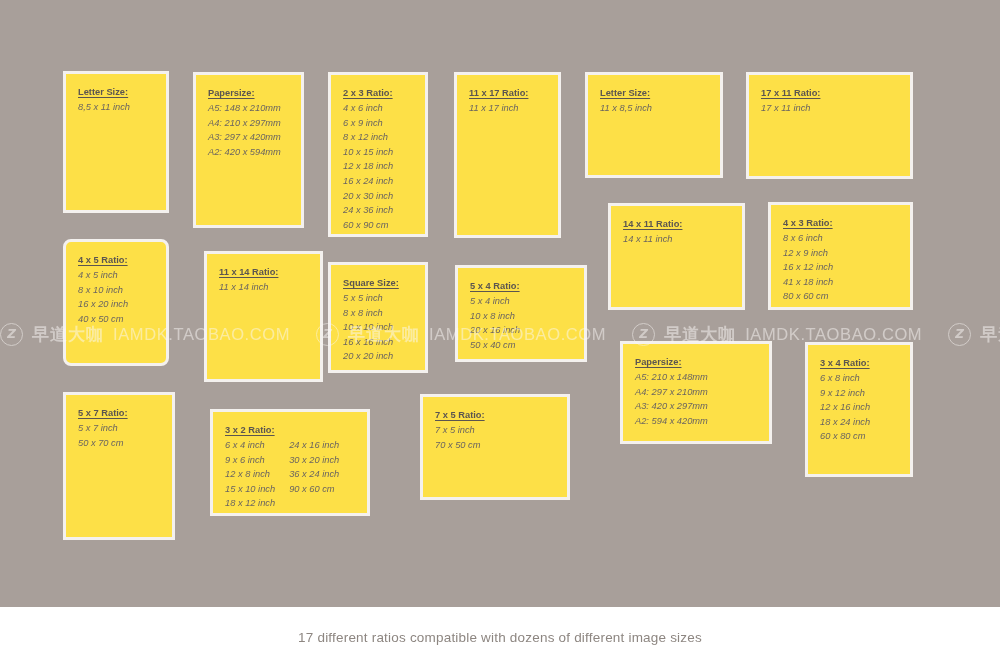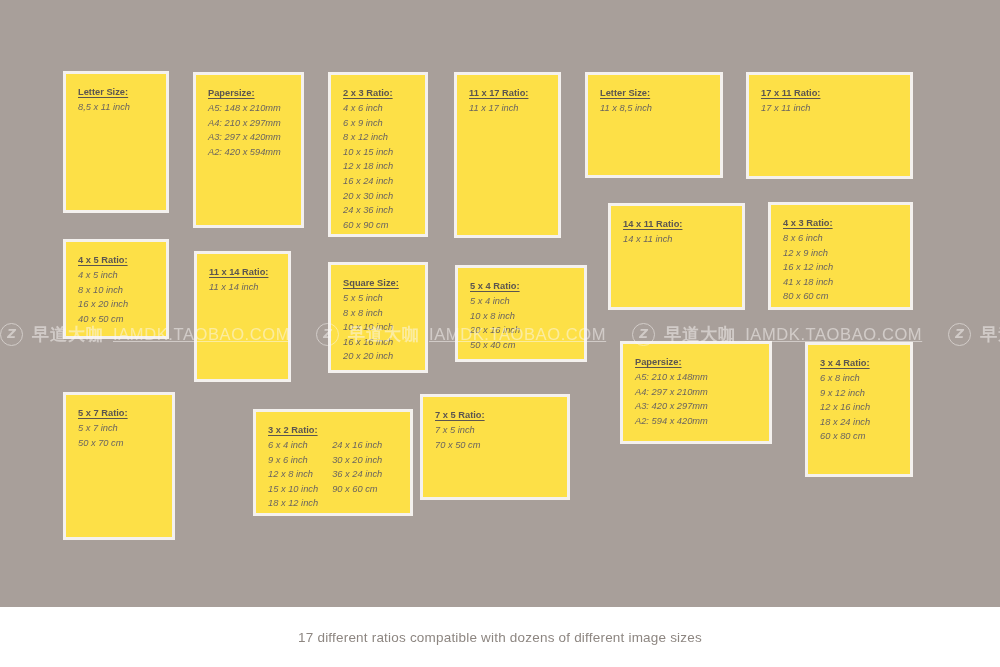--- a/index.html
+++ b/index.html
@@ -123,21 +123,20 @@
     color: #fbf8f6;
     font-weight: bold;
     letter-spacing: 1px;
     font-family: "DejaVu Sans", sans-serif;
   }
   .wm-url {
     font-size: 16.5px;
     color: #fbf8f6;
     letter-spacing: 0.6px;
     font-family: "Liberation Sans", sans-serif;
-    text-decoration: underline;
   }
 </style>
 </head>
 <body>
 
 <div id="stage">
 
   <div id="backdrop"></div>
 
   <div id="cards-layer">
@@ -193,32 +192,32 @@
         </div>
       </div>
       <div class="card" style="left: 746px; top: 72px; width: 167px; height: 107px;">
         <div class="card-inner">
           <div class="col">
             <div class="card-title">17 x 11 Ratio:</div>
             <div class="card-line">17 x 11 inch</div>
           </div>
         </div>
       </div>
-      <div class="card" style="left: 63px; top: 239px; width: 106px; height: 100px;">
+      <div class="card" style="left: 63px; top: 239px; width: 106px; height: 127px; border-radius: 8px;">
         <div class="card-inner">
           <div class="col">
             <div class="card-title">4 x 5 Ratio:</div>
             <div class="card-line">4 x 5 inch</div>
             <div class="card-line">8 x 10 inch</div>
             <div class="card-line">16 x 20 inch</div>
             <div class="card-line">40 x 50 cm</div>
           </div>
         </div>
       </div>
-      <div class="card" style="left: 194px; top: 251px; width: 97px; height: 131px;">
+      <div class="card" style="left: 204px; top: 251px; width: 119px; height: 131px;">
         <div class="card-inner">
           <div class="col">
             <div class="card-title">11 x 14 Ratio:</div>
             <div class="card-line">11 x 14 inch</div>
           </div>
         </div>
       </div>
       <div class="card" style="left: 328px; top: 262px; width: 100px; height: 111px;">
         <div class="card-inner">
           <div class="col">
@@ -287,21 +286,21 @@
       </div>
       <div class="card" style="left: 63px; top: 392px; width: 112px; height: 148px;">
         <div class="card-inner">
           <div class="col">
             <div class="card-title">5 x 7 Ratio:</div>
             <div class="card-line">5 x 7 inch</div>
             <div class="card-line">50 x 70 cm</div>
           </div>
         </div>
       </div>
-      <div class="card" style="left: 210px; top: 409px; width: 160px; height: 107px; margin-left: 43px;">
+      <div class="card" style="left: 210px; top: 409px; width: 160px; height: 107px;">
         <div class="card-inner">
           <div class="col">
             <div class="card-title">3 x 2 Ratio:</div>
             <div class="card-line">6 x 4 inch</div>
             <div class="card-line">9 x 6 inch</div>
             <div class="card-line">12 x 8 inch</div>
             <div class="card-line">15 x 10 inch</div>
             <div class="card-line">18 x 12 inch</div>
           </div>
           <div class="col spacer-head">

